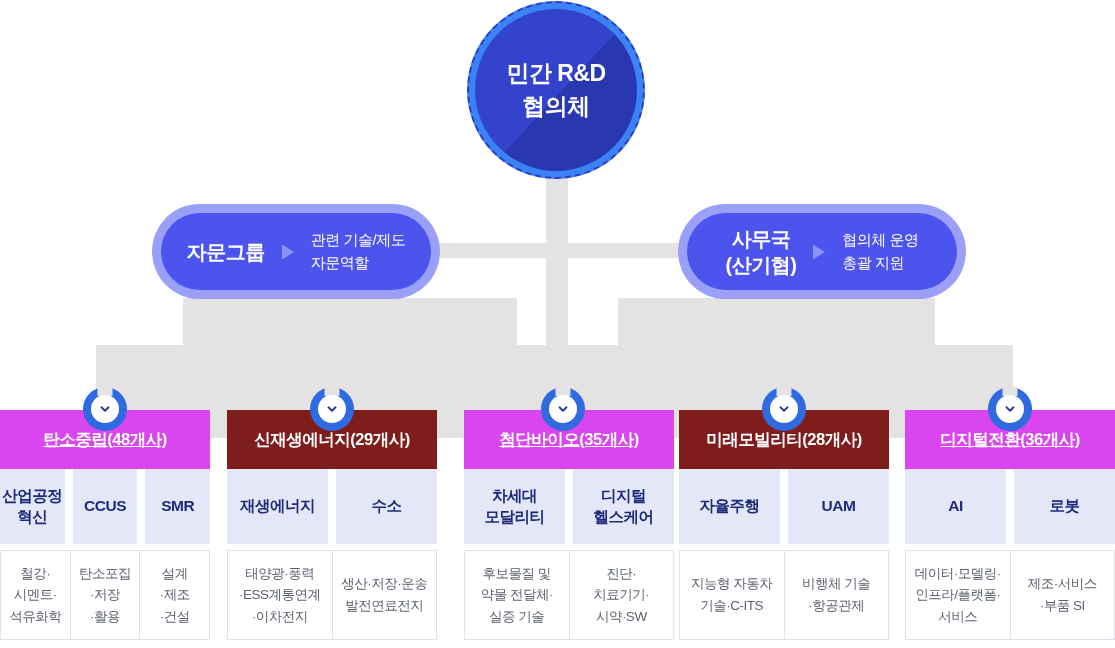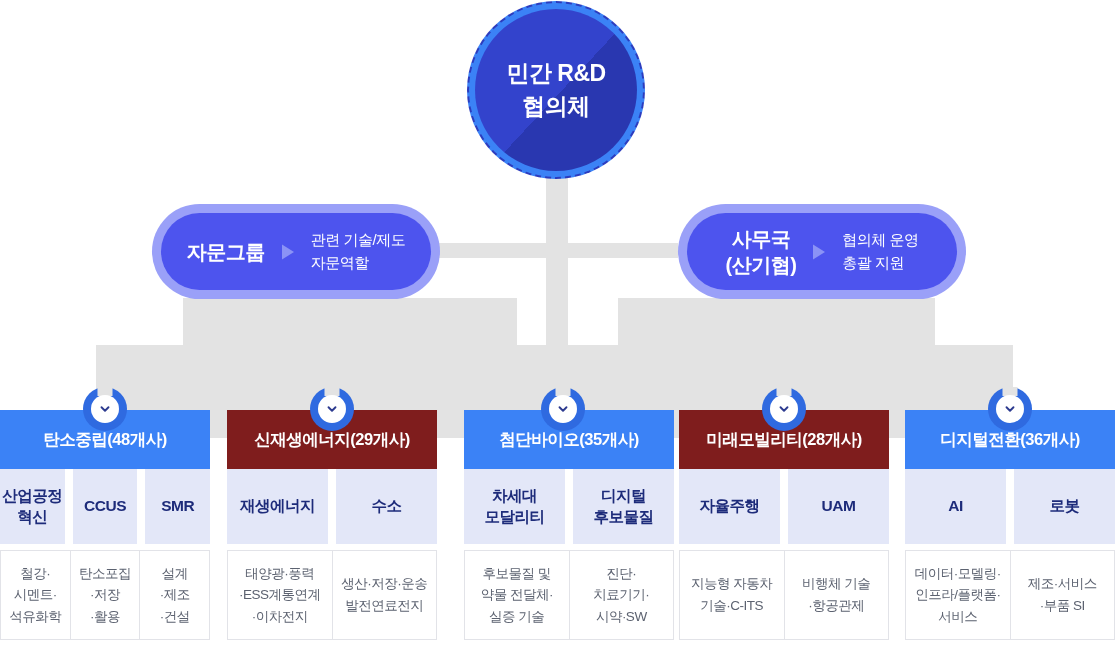--- a/index.html
+++ b/index.html
@@ -33,21 +33,21 @@
   }
   .pill-label{font-size:20px;font-weight:700;text-align:center;line-height:1.3;letter-spacing:-0.5px;}
   .pill-desc{font-size:15px;line-height:1.5;letter-spacing:-0.5px;}
   .pill-arrow{flex:0 0 auto;}
   
   .col{position:absolute;top:410px;width:210px;z-index:1;}
   .col-header{
     height:59px;display:flex;align-items:center;justify-content:center;
     color:#fff;font-size:16.5px;font-weight:700;letter-spacing:-0.5px;
   }
-  .col-header[data-variant="indigo"]{background:#3b82f6;}
+  .col-header[data-variant="indigo"]{background:#d946ef;text-decoration:underline;}
   .col-header[data-variant="navy"]{background:#7f1d1d;}
   .badge{
     position:absolute;top:-23px;left:50%;transform:translateX(-50%);
     width:44px;height:44px;border-radius:50%;background:#2f6ae0;z-index:3;
   }
   .badge-notch{
     position:absolute;top:0;left:50%;transform:translateX(-50%);
     width:15px;height:9px;background:#e3e3e3;display:block;
   }
   .badge-inner{
@@ -170,21 +170,21 @@
         <svg width="14" height="14" viewBox="0 0 24 24">
             <path d="M6 9l6 6 6-6" fill="none" stroke="#2c3a8f" stroke-width="3.2" stroke-linecap="round" stroke-linejoin="round"></path>
           </svg>
       </span>
     </div>
     <div class="col-header" data-variant="indigo">첨단바이오(35개사)</div>
     <div class="sub-row">
       <div class="sub-cell lines">차세대
 모달리티</div>
       <div class="sub-cell lines">디지털
-후보물질</div>
+헬스케어</div>
     </div>
     <div class="content-box">
       <div class="content-cell lines">후보물질 및
 약물 전달체·
 실증 기술</div>
       <div class="content-cell lines">진단·
 치료기기·
 시약·SW</div>
     </div>
   </div>

